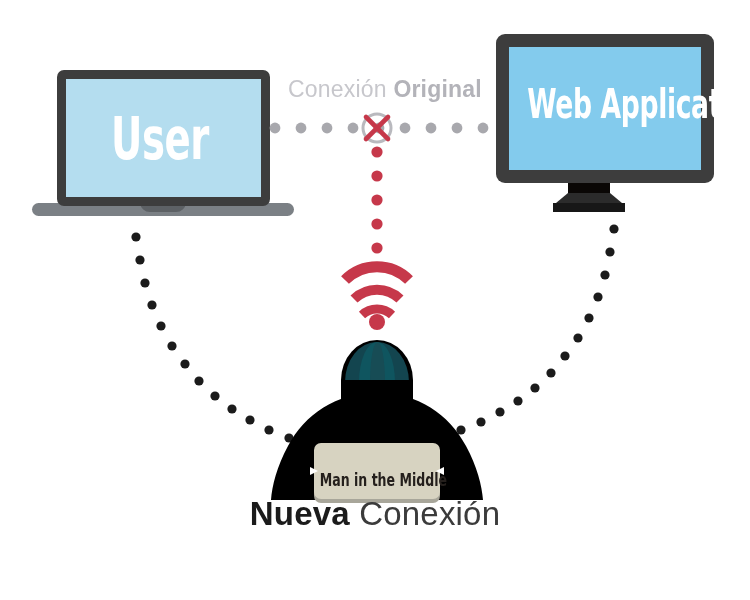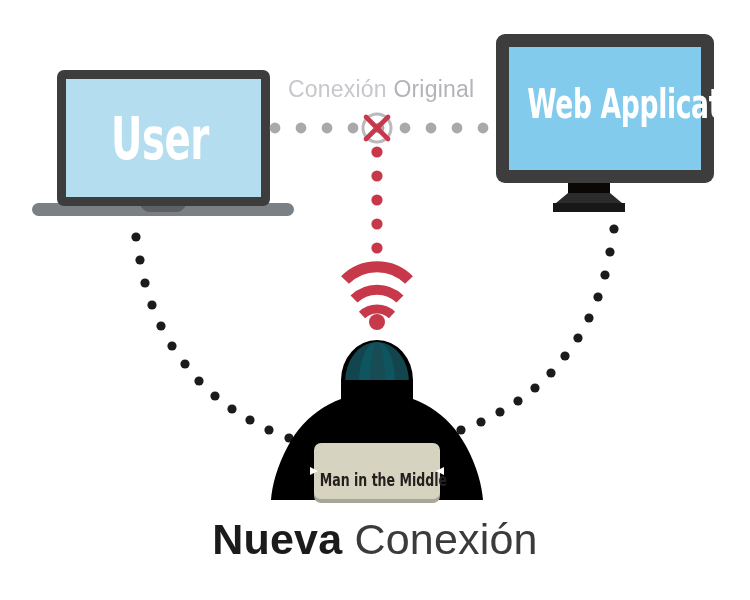--- a/index.html
+++ b/index.html
@@ -31,32 +31,32 @@
   }
   #webapp-label{
     left:500px;top:82px;width:210px;
     font-size:40px;line-height:44px;
   }
   #original-label{
     left:288px;top:76px;
     font-size:23px;color:#c7c7cc;font-weight:normal;
     letter-spacing:.2px;
   }
-  #original-label b{color:#b3b3b9;font-weight:normal;margin-top:20px;}
+  #original-label b{color:#b3b3b9;font-weight:bold;margin-top:20px;}
 
   #mitm-label{
     left:309px;top:470px;width:120px;text-align:center;
     font-family:"Liberation Sans Narrow","DejaVu Sans Condensed","Liberation Sans",sans-serif;
     font-weight:bold;font-size:17px;color:#241f1c;
     transform:scaleX(.82);transform-origin:center center;
   }
 
   #nueva-label{
-    left:0;top:515px;width:750px;text-align:center;
-    font-size:43px;color:#3b3b3b;font-weight:normal;letter-spacing:.2px;
+    left:0;top:495px;width:750px;text-align:center;
+    font-size:33px;color:#3b3b3b;font-weight:normal;letter-spacing:.2px;
   }
   #nueva-label b{color:#1b1b1b;font-weight:bold;}
 </style>
 </head>
 <body>
 
 <div id="stage">
   <svg viewBox="0 0 750 600" xmlns="http://www.w3.org/2000/svg" aria-label="Man in the Middle diagram">
 
     <g>

